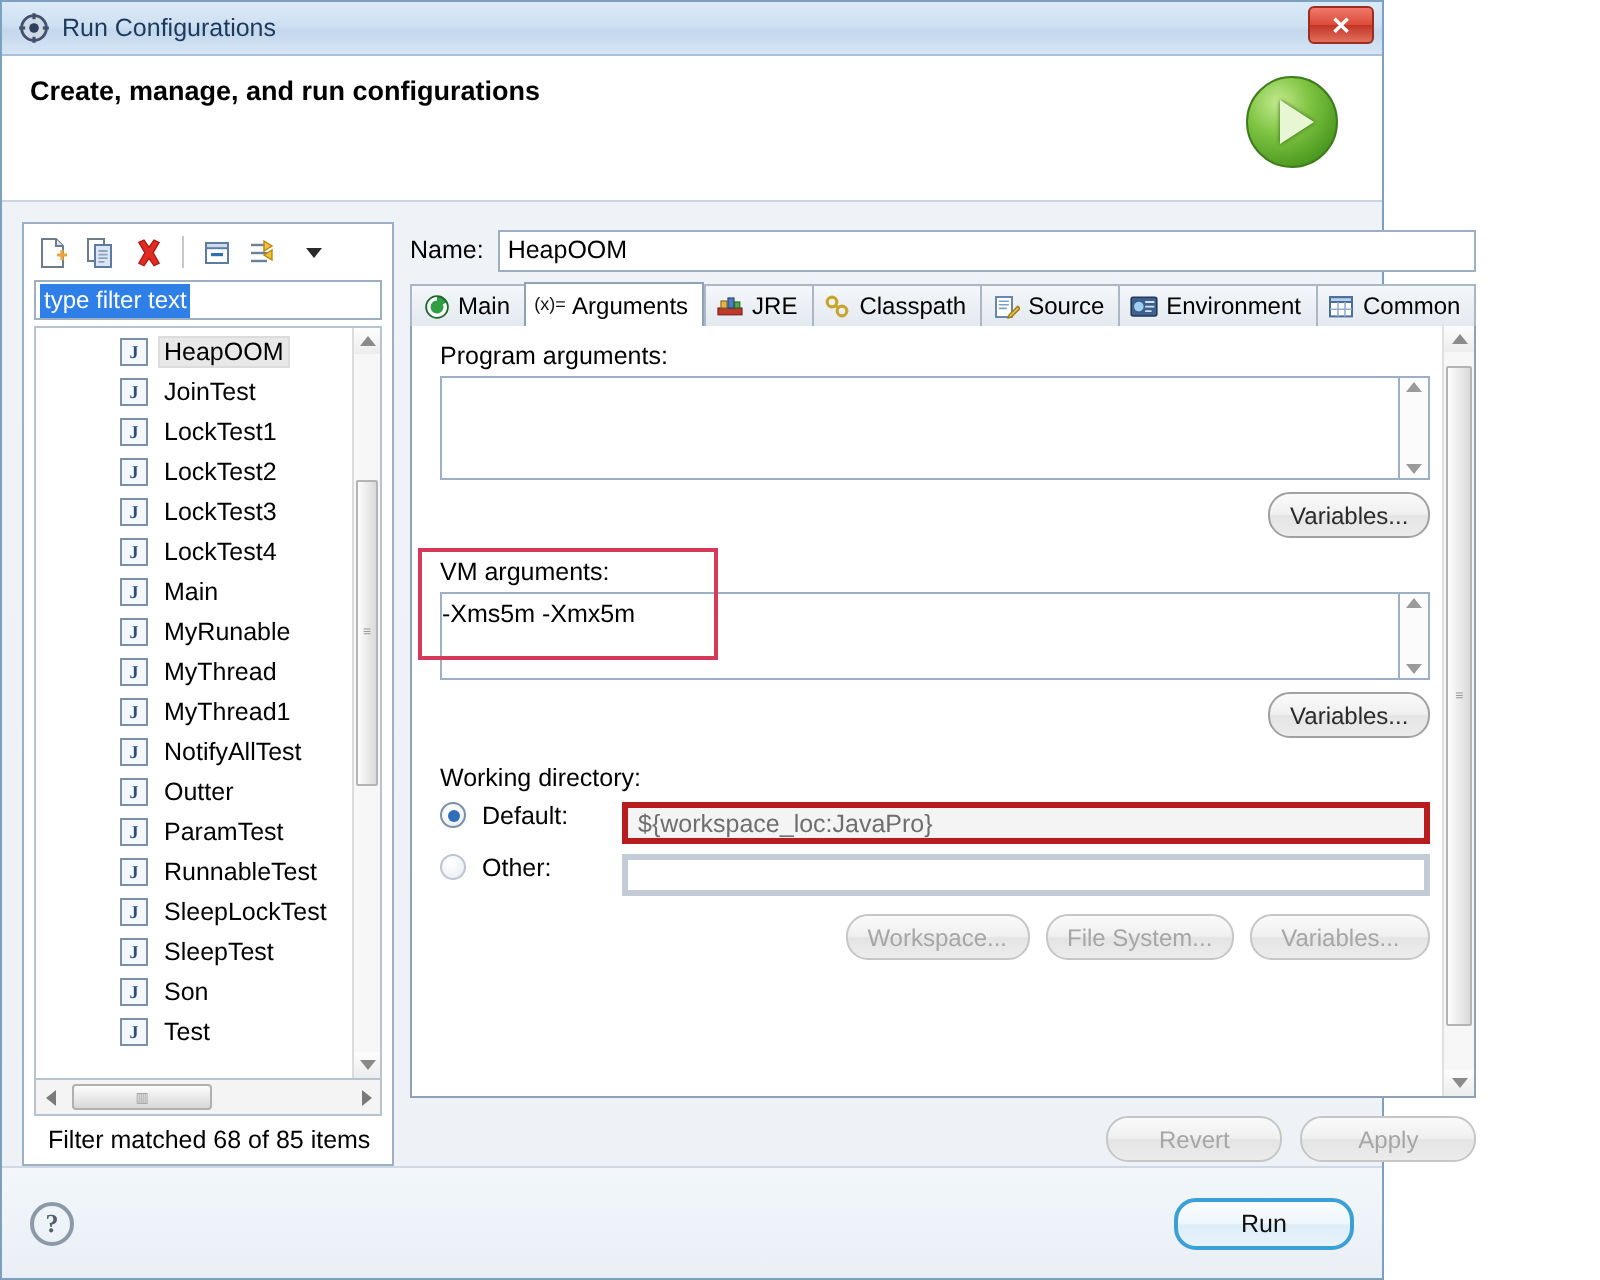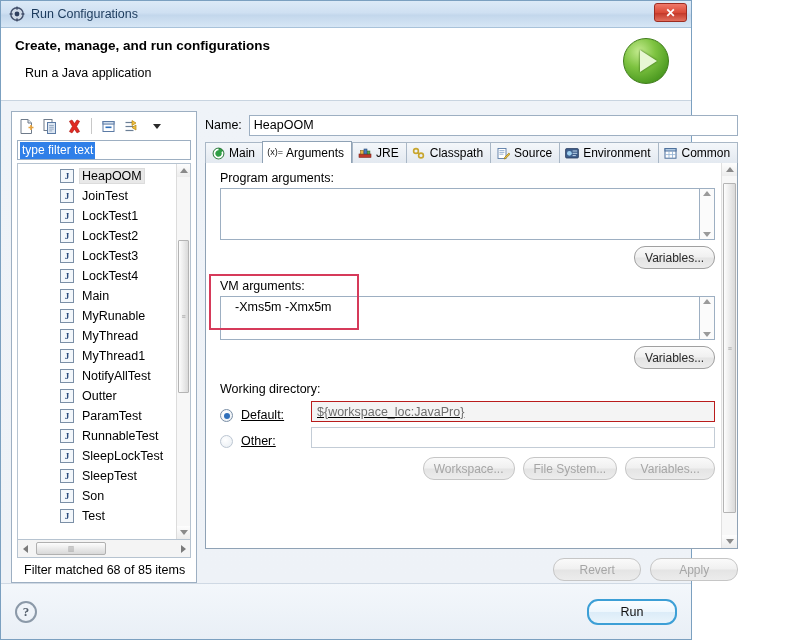--- a/index.html
+++ b/index.html
@@ -306,21 +306,21 @@
 
   .group-label {
     font-size: 12.5px; color:#000; margin-bottom: 3px;
     font-family: "Liberation Sans", sans-serif;
   }
   .ta-wrap { position: relative; display: flex; }
   .textarea {
     flex: 1 1 auto;
     border: 1px solid #9dafc2;
     background: #ffffff;
-    padding: 3px 14px;
+    padding: 3px 0;
     font-size: 12.5px;
     color: #000;
     font-family: "Liberation Sans", sans-serif;
     overflow: hidden;
   }
   .ta-sb {
     flex: 0 0 15px;
     border: 1px solid #9dafc2;
     border-left: none;
     background: #fbfbfb;
@@ -340,38 +340,38 @@
     background: linear-gradient(to bottom,#fafafa 0%,#f0f0f0 48%,#e4e4e4 52%,#ececec 100%);
     font-size: 12px; color: #2a2a2a;
     font-family: "Liberation Sans", sans-serif;
     cursor: pointer;
     display: inline-flex; align-items: center; justify-content: center;
     white-space: nowrap;
   }
   .btn.disabled { color: #a6a6a6; border-color: #c6c6c6; cursor: default; }
   .btn-row { display: flex; justify-content: flex-end; gap: 8px; margin-top: 6px; }
 
-  .wd-row { display: flex; align-items: flex-end; gap: 8px; margin-top: 5px; text-decoration: underline; }
+  .wd-row { display: flex; align-items: flex-start; gap: 8px; margin-top: 5px; }
   .radio {
     width: 13px; height: 13px; border-radius: 50%;
     border: 1px solid #7b8fa6;
     background: radial-gradient(circle at 40% 35%, #ffffff 0%, #eef2f6 70%, #dde4ec 100%);
     flex: 0 0 13px;
     display:flex;align-items:center;justify-content:center;
     cursor: pointer;
   }
   .radio.checked::after {
     content:''; width:6px;height:6px;border-radius:50%;
     background: #2f6fba;
   }
   .radio.dim { border-color:#bcc6d2; }
   .radio-label { font-size:12.5px; color:#000; width: 62px; font-family:"Liberation Sans",sans-serif; }
   .wd-input {
     flex: 1 1 auto; height: 21px;
-    border: 1px solid #b91c1c;
+    border: 3px solid #b91c1c;
     background: #f4f4f4;
     padding: 0 5px;
     display:flex;align-items:center;
     font-size:12.5px; color:#6e6e6e;
     font-family:"Liberation Sans",sans-serif;
   }
   .wd-input.empty { background:#ffffff; border-color:#c3ccd6; }
 
   
   .annot {
@@ -431,21 +431,20 @@
           <rect x="12.4" y="7.2" width="3" height="1.6"></rect>
         </g>
       </svg>
     </span>
     <span class="titlebar-text">Run Configurations</span>
     <div class="close-btn">✕</div>
   </div>
 
   <div class="header">
     <div class="header-title">Create, manage, and run configurations</div>
-    <div class="header-sub">Run a Java application</div>
     <div class="run-badge">
       <div class="tri"></div>
     </div>
   </div>
 
   <div class="body-area">
 
     <div class="left-panel">
 
       <div class="lp-toolbar">

